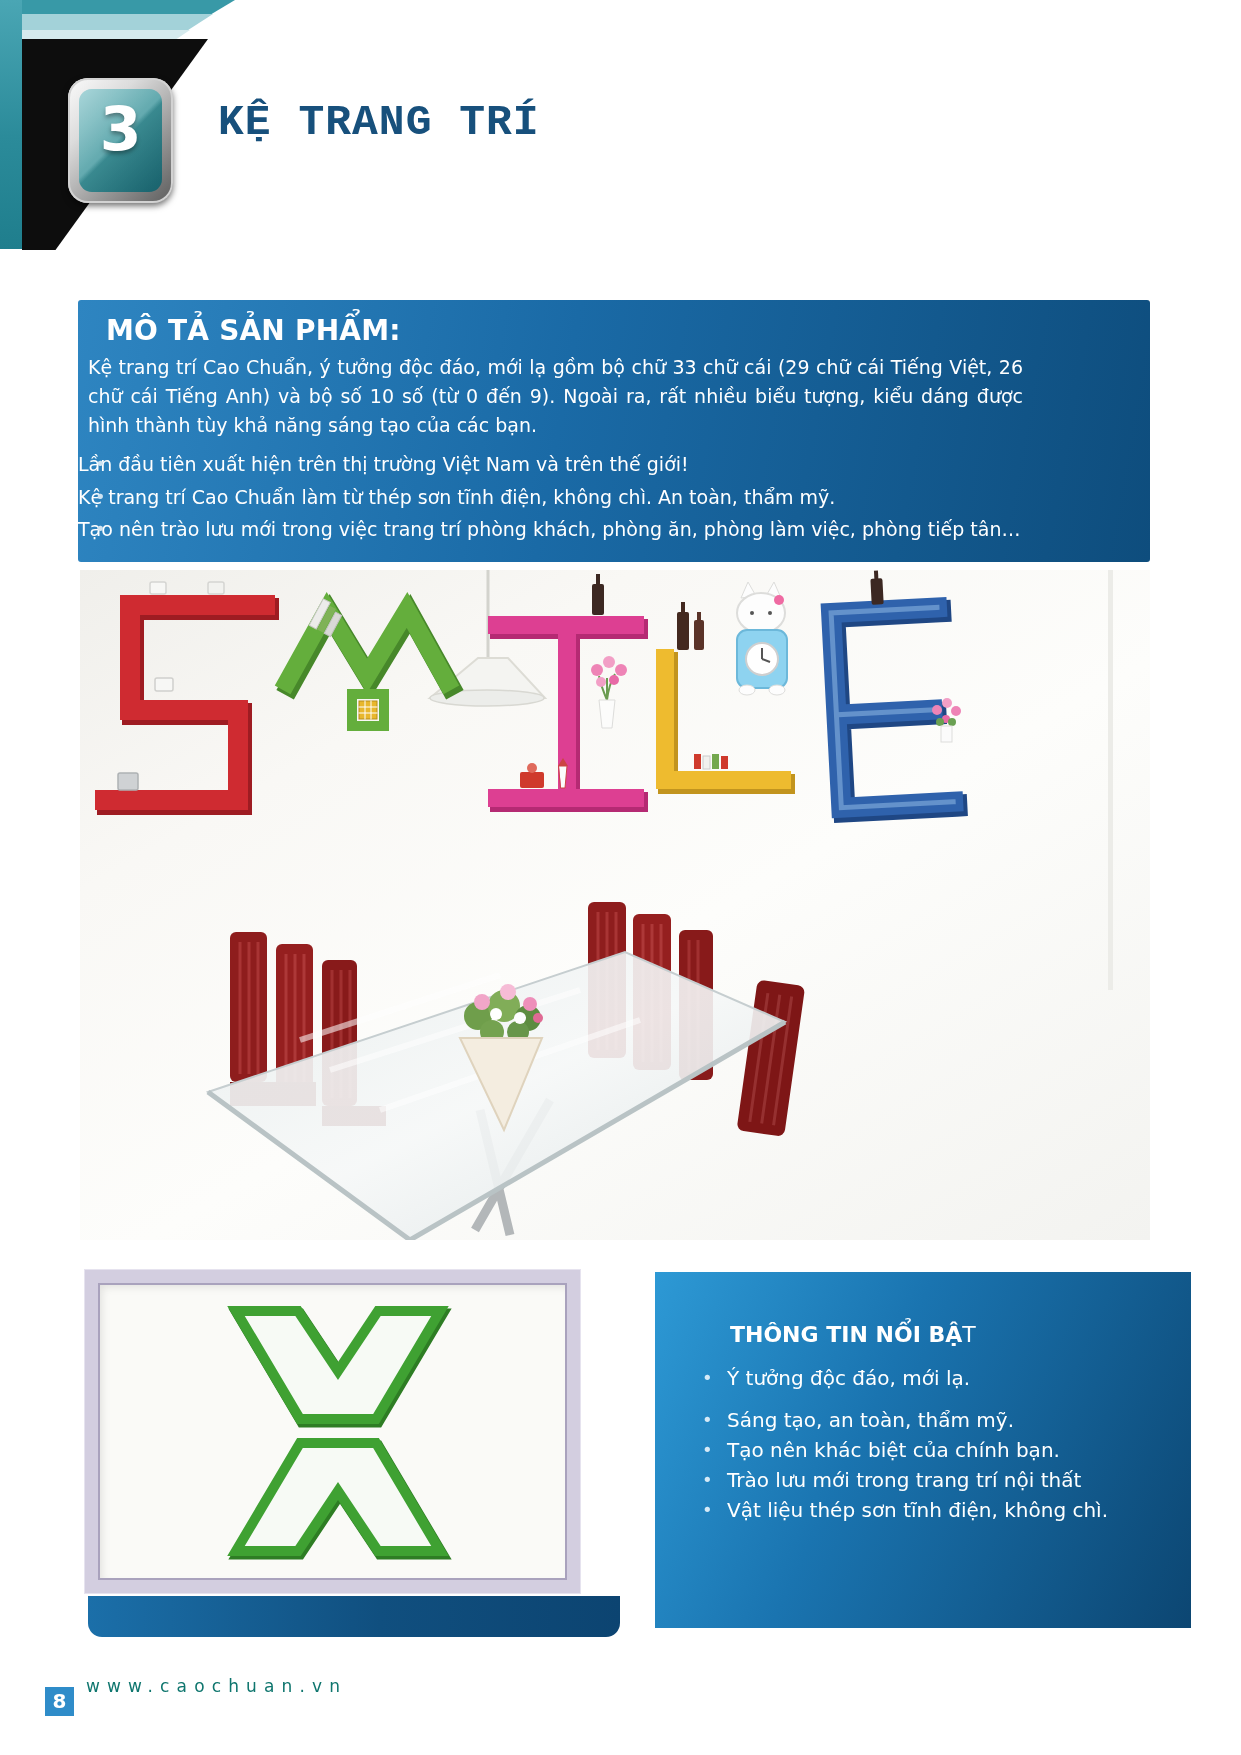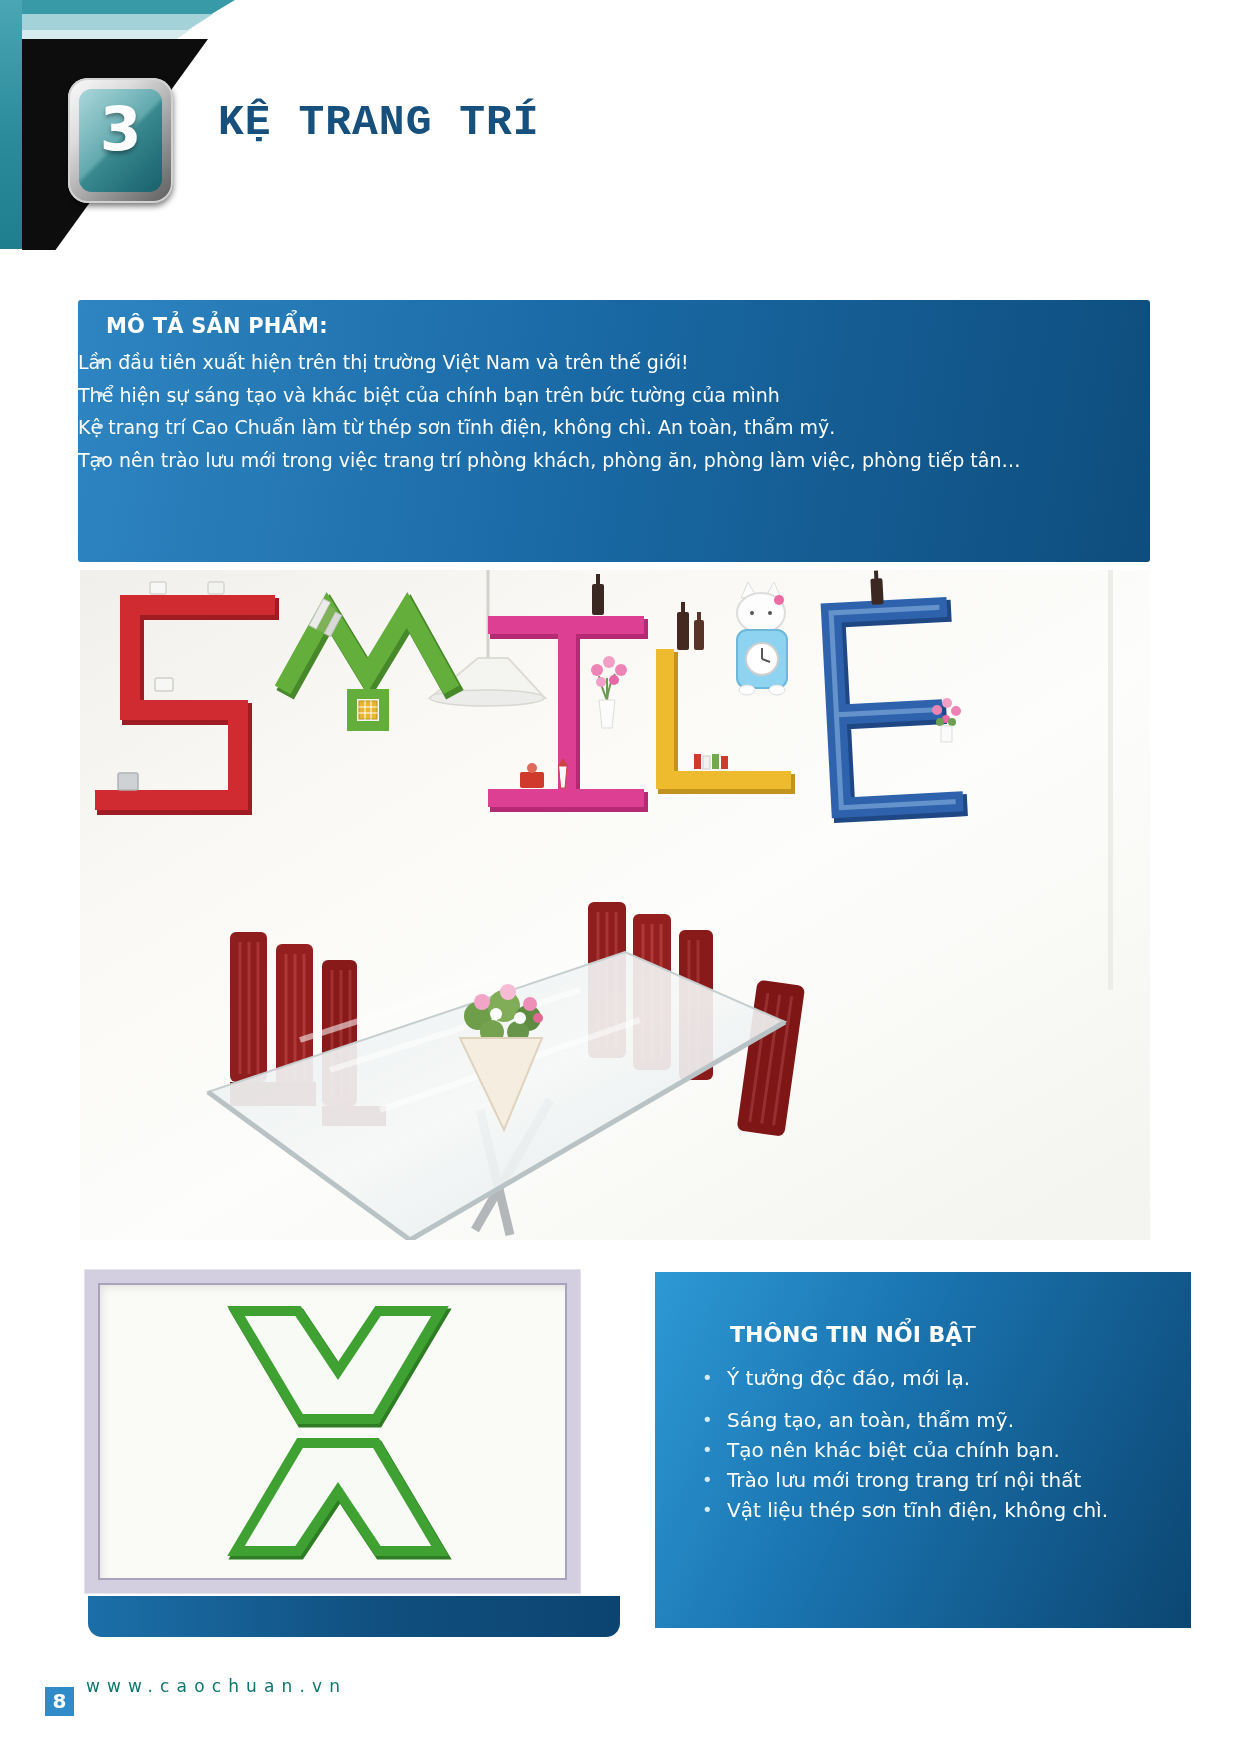--- a/index.html
+++ b/index.html
@@ -24,21 +24,21 @@
   .num-btn .inner::after{content:"";position:absolute;inset:0;
     background:linear-gradient(135deg,rgba(255,255,255,.34) 0%,rgba(255,255,255,.18) 48%,rgba(0,0,0,.08) 52%,rgba(0,0,0,.18) 100%);}
   .num-btn .num{position:absolute;inset:0;text-align:center;line-height:103px;font-size:60px;font-weight:bold;color:#ffffff;
     text-shadow:0 3px 4px rgba(0,0,0,.35);z-index:2;}
 
   .page-title{left:218px;top:98px;font-size:43px;font-weight:800;color:#17507c;letter-spacing:1px;font-family:Liberation Mono, monospace;}
 
   
   .desc{left:78px;top:300px;width:1072px;height:262px;border-radius:3px;color:#fff;
     background:linear-gradient(100deg,#2e85c1 0%,#1a6aa6 45%,#0e4d7d 100%);}
-  .desc h2{margin:14px 0 6px 28px;font-size:21px;font-weight:bold;letter-spacing:.2px;}
+  .desc h2{margin:14px 0 6px 28px;font-size:28px;font-weight:bold;letter-spacing:.2px;}
   .desc p{margin:4px 0 0 10px;width:935px;font-size:19px;line-height:29px;text-align:justify;}
   .desc ul{list-style:none;margin:8px 0 0 0;padding:0;font-size:19px;}
   .desc li{position:relative;line-height:32.5px;width:960px;}
   .desc li::before{content:"•";position:absolute;left:17px;color:#cde3f2;font-size:18px;}
 
   
   .photo-main{left:80px;top:570px;width:1070px;height:670px;
     background:linear-gradient(150deg,#f0efeb 0%,#f9f8f5 25%,#fdfdfb 55%,#f3f3f0 100%);}
   .photo-main svg{display:block;width:100%;height:100%;}
 
@@ -76,23 +76,23 @@
 
 <div class="abs num-btn">
   <div class="inner"></div>
   <div class="num">3</div>
 </div>
 
 <div class="abs page-title">KỆ TRANG TRÍ</div>
 
 <div class="abs desc">
   <h2>MÔ TẢ SẢN PHẨM:</h2>
+  <p>Kệ trang trí Cao Chuẩn, ý tưởng độc đáo, mới lạ gồm bộ chữ 33 chữ cái (29 chữ cái Tiếng Việt, 26 chữ cái Tiếng Anh) và bộ số 10 số (từ 0 đến 9). Ngoài ra, rất nhiều biểu tượng, kiểu dáng được hình thành tùy khả năng sáng tạo của các bạn.</p>
   <ul>
     <li>Lần đầu tiên xuất hiện trên thị trường Việt Nam và trên thế giới!</li>
-    <li>Thể hiện sự sáng tạo và khác biệt của chính bạn trên bức tường của mình</li>
     <li>Kệ trang trí Cao Chuẩn làm từ thép sơn tĩnh điện, không chì. An toàn, thẩm mỹ.</li>
     <li>Tạo nên trào lưu mới trong việc trang trí phòng khách, phòng ăn, phòng làm việc, phòng tiếp tân…</li>
   </ul>
 </div>
 
 <div class="abs photo-main">
   <svg viewBox="0 0 1070 670">
     <defs>
       <linearGradient id="glass" x1="0" y1="0" x2="1" y2="1">
         <stop offset="0" stop-color="#e9eeee" stop-opacity=".95"></stop>

